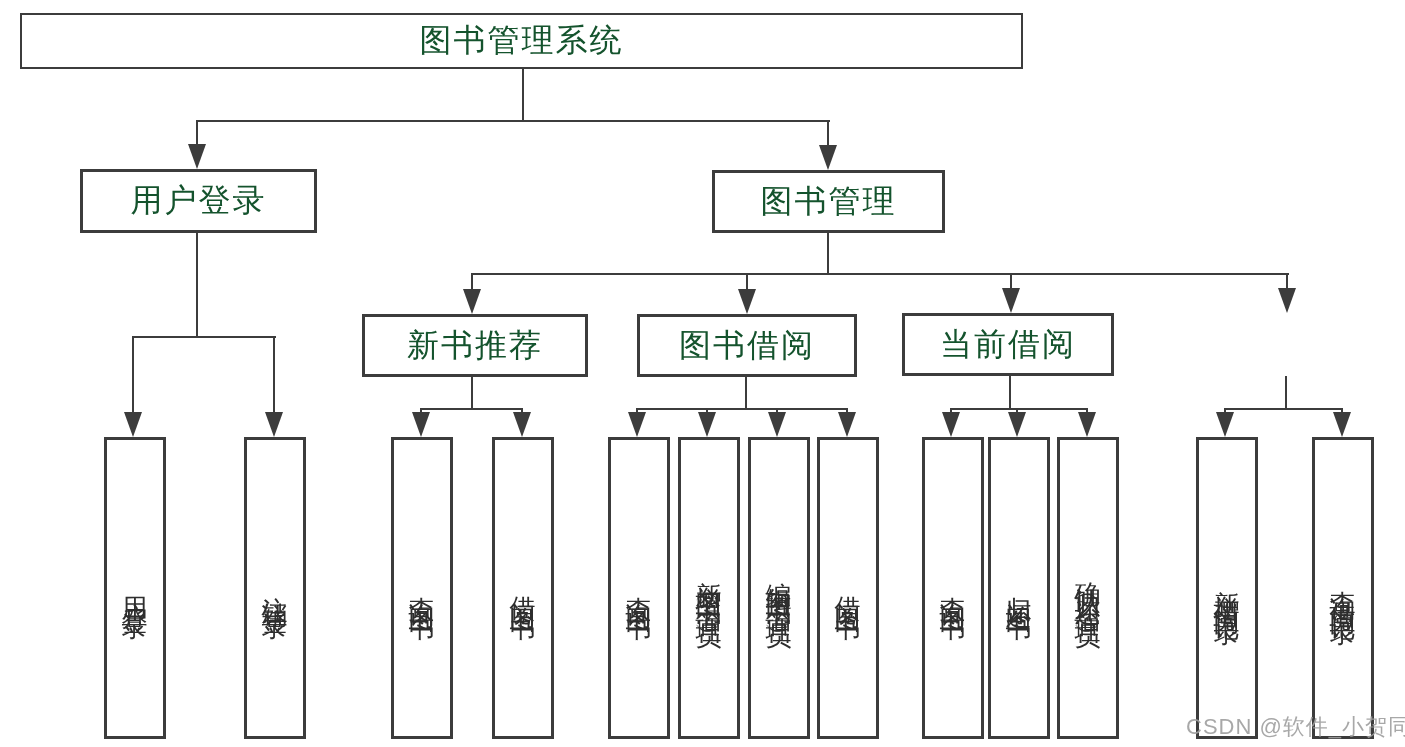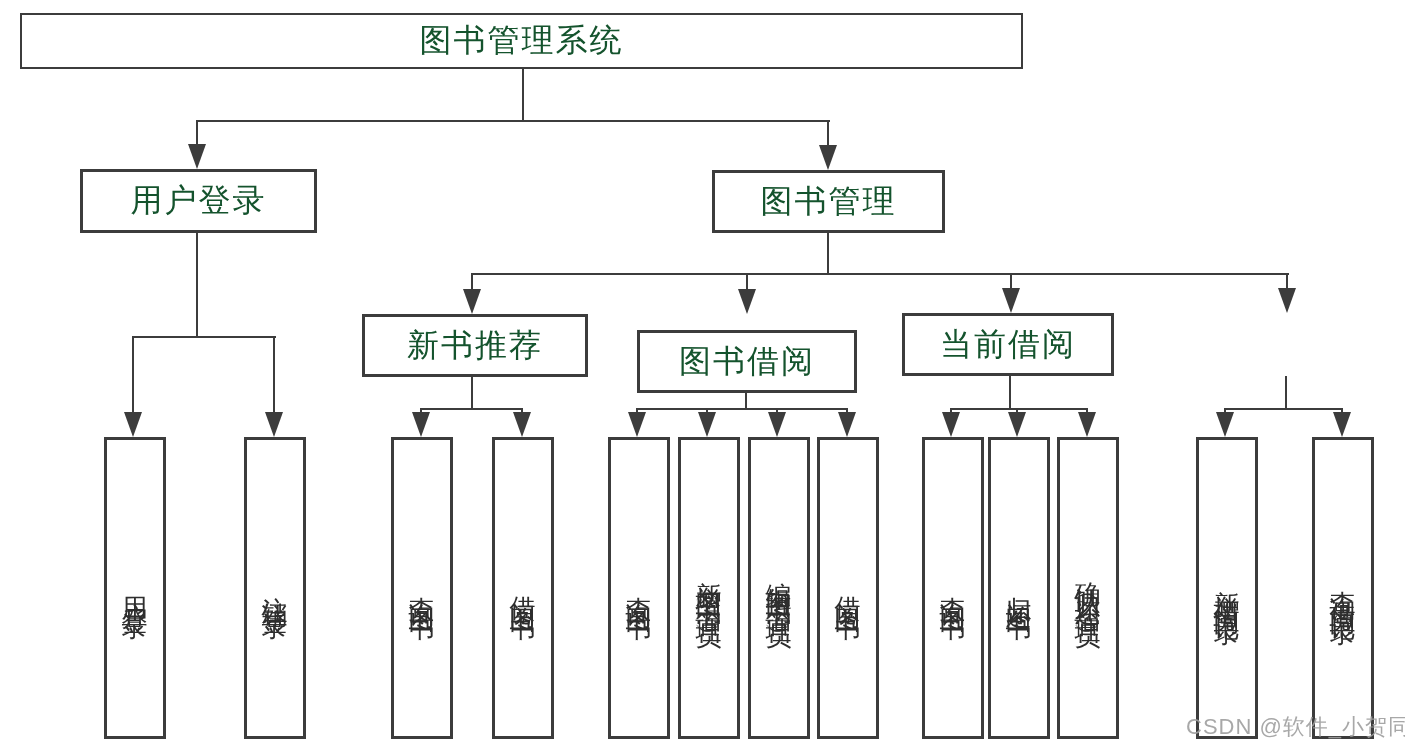--- a/index.html
+++ b/index.html
@@ -80,21 +80,21 @@
 <div id="stage">
 
   <div class="node root">图书管理系统</div>
 
   <div class="node" style="left:80px; top:169px; width:237px; height:64px;">用户登录</div>
 
   <div class="node" style="left:712px; top:170px; width:233px; height:63px;">图书管理</div>
 
   <div class="node" style="left:362px; top:314px; width:226px; height:63px;">新书推荐</div>
 
-  <div class="node" style="left:637px; top:314px; width:220px; height:63px;margin-top:16px;">图书借阅</div>
+  <div class="node" style="left:637px; top:314px; width:220px; height:63px;">图书借阅</div>
 
   <div class="node" style="left:902px; top:313px; width:212px; height:63px;">当前借阅</div>
 
 
   <div class="leaf" style="left:104px;">用户登录</div>
   <div class="leaf" style="left:244px;">注销登录</div>
 
   <div class="leaf" style="left:391px;">查询图书</div>
   <div class="leaf" style="left:492px;">借阅图书</div>
 

